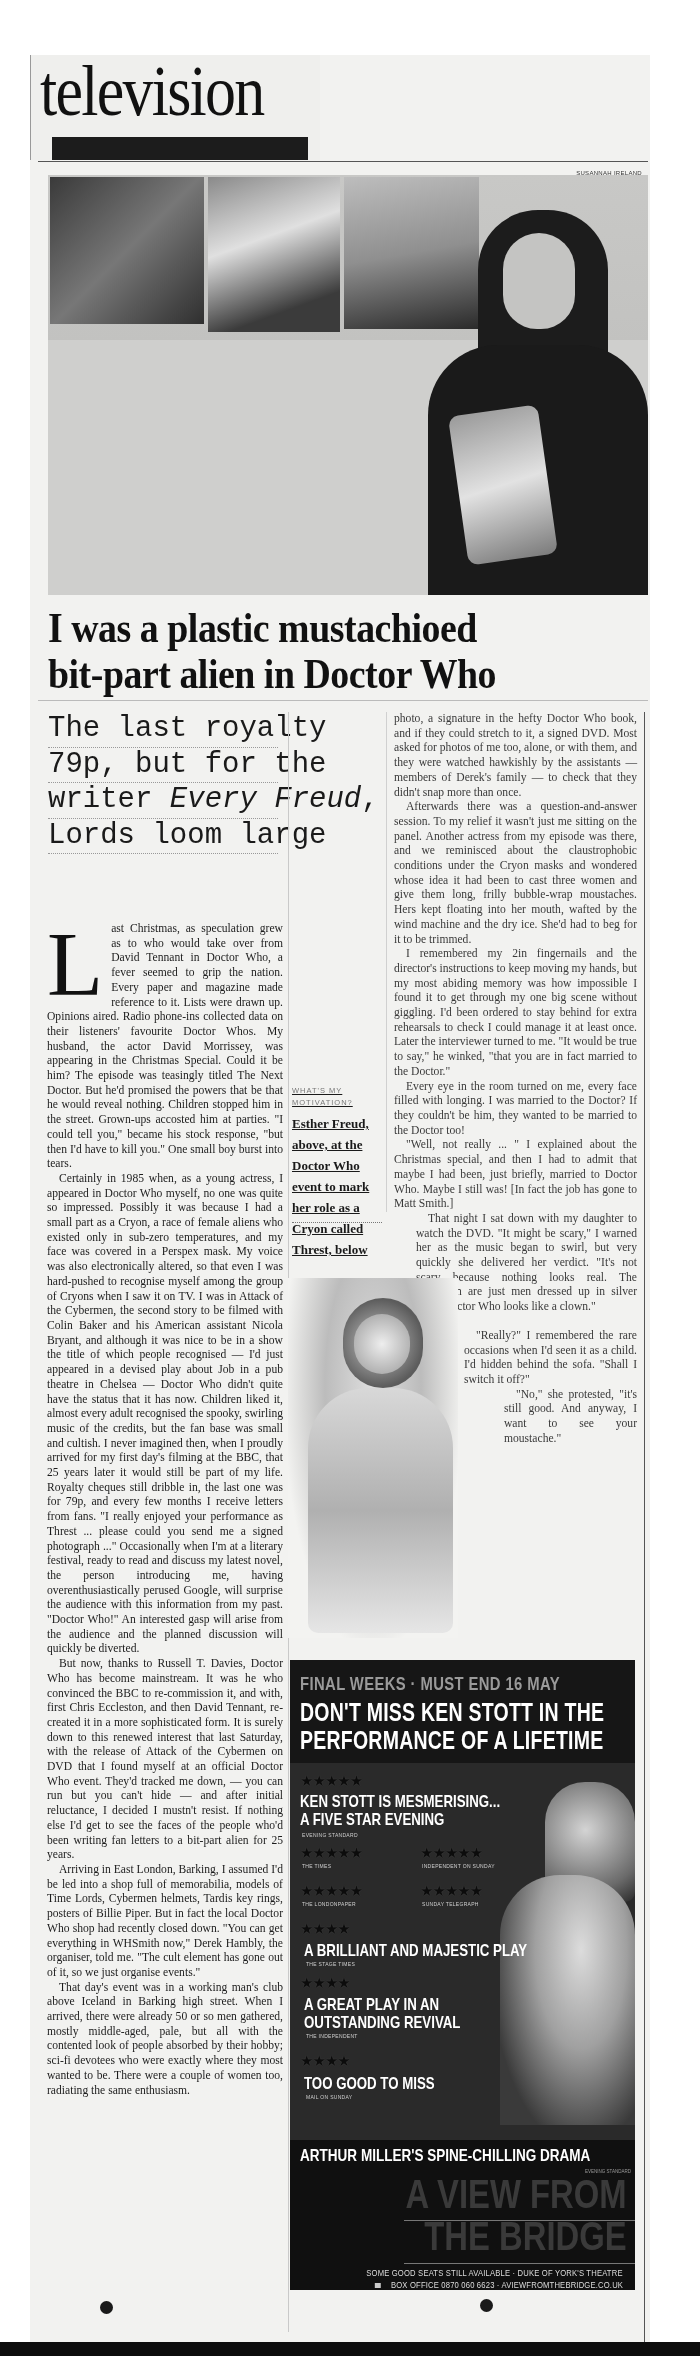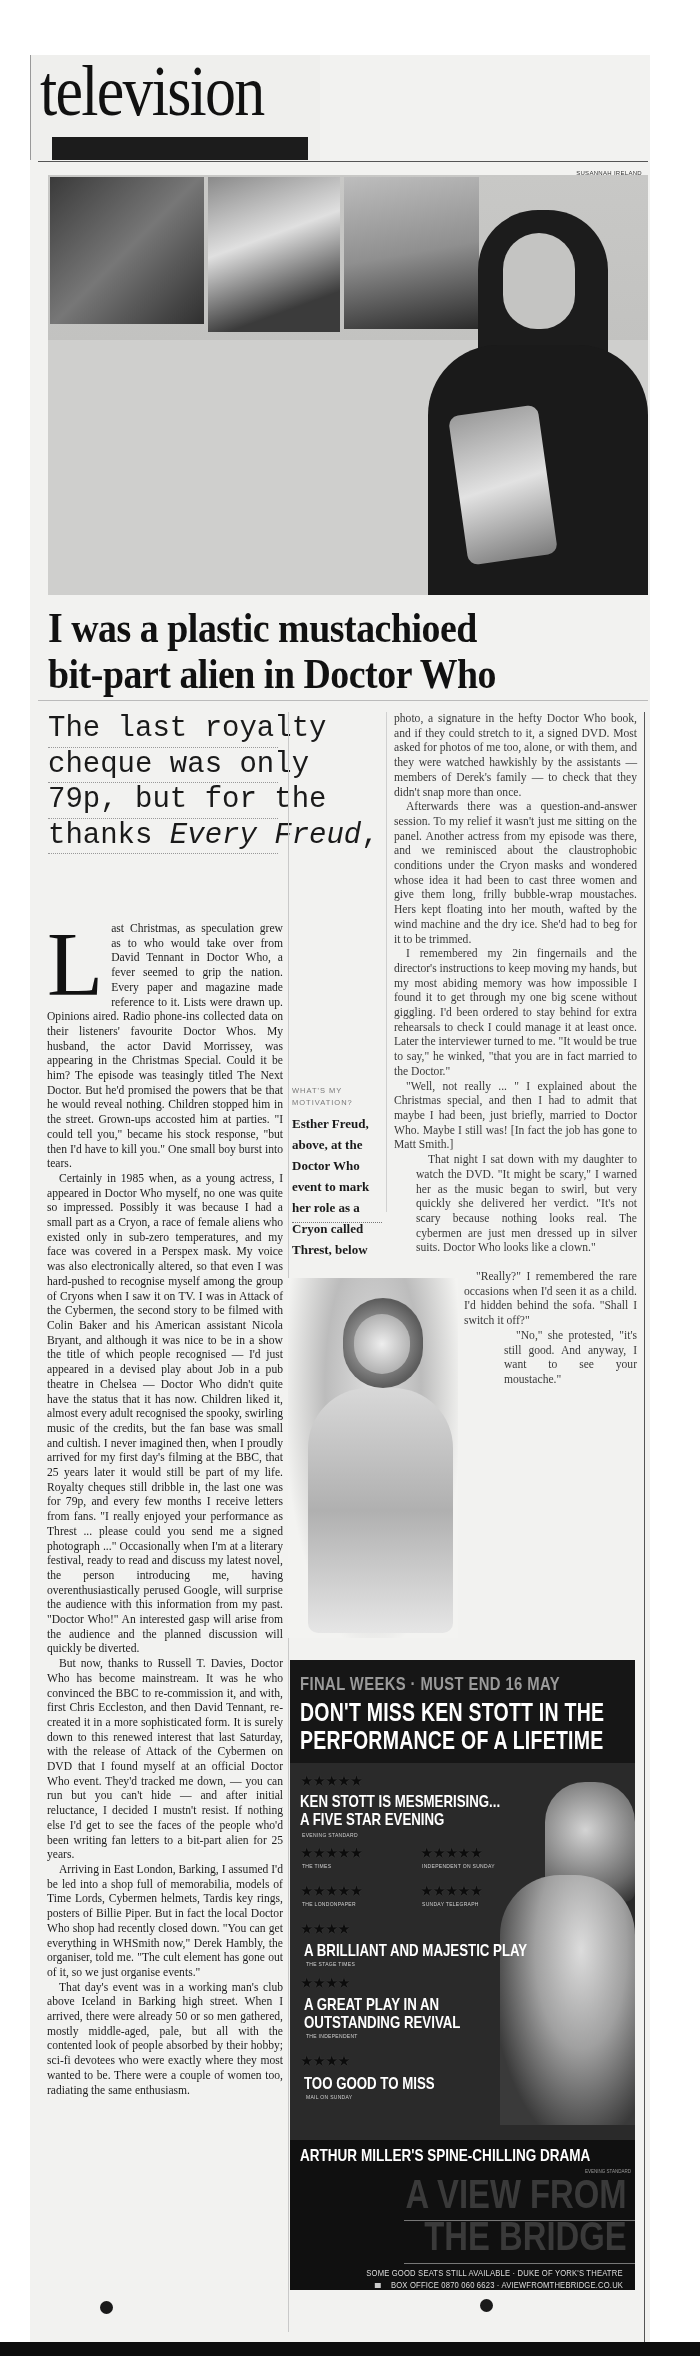--- a/index.html
+++ b/index.html
@@ -43,21 +43,21 @@
   .col p.first { text-indent: 0; }
   .col-left { left: 47px; top: 922px; width: 236px; }
   .col-right { left: 394px; top: 712px; width: 243px; color: #3a3a3a; }
   .dropcap { float: left; font-size: 92px; line-height: 76px; margin: 4px 8px 0 0; font-weight: normal; color: #111; }
   .col-rule { position: absolute; width: 1px; background: #777; }
   .col-rule-1 { left: 288px; top: 712px; height: 1620px; background: #c9c9c9; }
   .col-rule-2 { left: 386px; top: 712px; height: 500px; background: #d0d0d0; }
   .col-rule-3 { left: 644px; top: 712px; height: 1630px; background: #555; }
 
   
-  .caption { position: absolute; left: 292px; top: 1234px; width: 90px; }
+  .caption { position: absolute; left: 292px; top: 1234px; width: 90px; text-decoration: underline; }
   .caption-kicker { font-family: "Liberation Sans", sans-serif; font-size: 7.5px; line-height: 12px; letter-spacing: 1px; color: #777; text-transform: uppercase; }
   .caption-text { font-size: 13px; line-height: 21px; font-weight: bold; color: #1a1a1a; margin-top: 4px; }
   .caption-rule { position: absolute; left: 292px; top: 1270px; width: 90px; height: 1px; border-top: 1px dotted #777; }
 
   
   .inset-photo { position: absolute; left: 288px; top: 1278px; width: 170px; height: 360px; background: radial-gradient(ellipse at 50% 30%, #dedede 0%, #bcbcbc 40%, #f3f3f1 75%); }
   .inset-head { position: absolute; left: 55px; top: 20px; width: 80px; height: 90px; border-radius: 40px; background: radial-gradient(circle at 45% 50%, #c7c7c7, #5c5c5c 70%); }
   .inset-mask { position: absolute; left: 66px; top: 36px; width: 56px; height: 60px; border-radius: 28px; background: radial-gradient(circle, #eeeeee, #9a9a9a); }
   .inset-body { position: absolute; left: 20px; top: 110px; width: 145px; height: 245px; border-radius: 60px 60px 10px 10px; background: linear-gradient(180deg,#d8d8d8,#b0b0b0 50%,#e6e6e6); }
 
@@ -104,41 +104,42 @@
 </div>
 
 <h2 class="headline">
   <span>I was a plastic mustachioed</span><br>
   <span>bit-part alien in Doctor Who</span>
 </h2>
 <div class="headline-rule"></div>
 
 <div class="standfirst">
   <span class="line">The last royalty</span>
-  <span class="line">cheque was only</span>
   <span class="line">79p, but for the</span>
-  <span class="line"><span>thanks </span><em>Every Freud</em><span>,</span></span>
+  <span class="line"><span>writer </span><em>Every Freud</em><span>,</span></span>
+  <span class="line">Lords loom large</span>
 </div>
 
 <div class="col-rule col-rule-1"></div>
 <div class="col-rule col-rule-2"></div>
 <div class="col-rule col-rule-3"></div>
 
 <div class="col col-left">
   <p class="first"><span class="dropcap">L</span><span>ast Christmas, as speculation grew as to who would take over from David Tennant in Doctor Who, a fever seemed to grip the nation. Every paper and magazine made reference to it. Lists were drawn up. Opinions aired. Radio phone-ins collected data on their listeners' favourite Doctor Whos. My husband, the actor David Morrissey, was appearing in the Christmas Special. Could it be him? The episode was teasingly titled The Next Doctor. But he'd promised the powers that be that he would reveal nothing. Children stopped him in the street. Grown-ups accosted him at parties. "I could tell you," became his stock response, "but then I'd have to kill you." One small boy burst into tears.</span></p>
   <p>Certainly in 1985 when, as a young actress, I appeared in Doctor Who myself, no one was quite so impressed. Possibly it was because I had a small part as a Cryon, a race of female aliens who existed only in sub-zero temperatures, and my face was covered in a Perspex mask. My voice was also electronically altered, so that even I was hard-pushed to recognise myself among the group of Cryons when I saw it on TV. I was in Attack of the Cybermen, the second story to be filmed with Colin Baker and his American assistant Nicola Bryant, and although it was nice to be in a show the title of which people recognised — I'd just appeared in a devised play about Job in a pub theatre in Chelsea — Doctor Who didn't quite have the status that it has now. Children liked it, almost every adult recognised the spooky, swirling music of the credits, but the fan base was small and cultish. I never imagined then, when I proudly arrived for my first day's filming at the BBC, that 25 years later it would still be part of my life. Royalty cheques still dribble in, the last one was for 79p, and every few months I receive letters from fans. "I really enjoyed your performance as Threst ... please could you send me a signed photograph ..." Occasionally when I'm at a literary festival, ready to read and discuss my latest novel, the person introducing me, having overenthusiastically perused Google, will surprise the audience with this information from my past. "Doctor Who!" An interested gasp will arise from the audience and the planned discussion will quickly be diverted.</p>
   <p>But now, thanks to Russell T. Davies, Doctor Who has become mainstream. It was he who convinced the BBC to re-commission it, and with, first Chris Eccleston, and then David Tennant, re-created it in a more sophisticated form. It is surely down to this renewed interest that last Saturday, with the release of Attack of the Cybermen on DVD that I found myself at an official Doctor Who event. They'd tracked me down, — you can run but you can't hide — and after initial reluctance, I decided I mustn't resist. If nothing else I'd get to see the faces of the people who'd been writing fan letters to a bit-part alien for 25 years.</p>
   <p>Arriving in East London, Barking, I assumed I'd be led into a shop full of memorabilia, models of Time Lords, Cybermen helmets, Tardis key rings, posters of Billie Piper. But in fact the local Doctor Who shop had recently closed down. "You can get everything in WHSmith now," Derek Hambly, the organiser, told me. "The cult element has gone out of it, so we just organise events."</p>
   <p>That day's event was in a working man's club above Iceland in Barking high street. When I arrived, there were already 50 or so men gathered, mostly middle-aged, pale, but all with the contented look of people absorbed by their hobby; sci-fi devotees who were exactly where they most wanted to be. There were a couple of women too, radiating the same enthusiasm.</p>
 </div>
 
 <div class="col col-right">
   <p class="first">photo, a signature in the hefty Doctor Who book, and if they could stretch to it, a signed DVD. Most asked for photos of me too, alone, or with them, and they were watched hawkishly by the assistants — members of Derek's family — to check that they didn't snap more than once.</p>
   <p>Afterwards there was a question-and-answer session. To my relief it wasn't just me sitting on the panel. Another actress from my episode was there, and we reminisced about the claustrophobic conditions under the Cryon masks and wondered whose idea it had been to cast three women and give them long, frilly bubble-wrap moustaches. Hers kept floating into her mouth, wafted by the wind machine and the dry ice. She'd had to beg for it to be trimmed.</p>
   <p>I remembered my 2in fingernails and the director's instructions to keep moving my hands, but my most abiding memory was how impossible I found it to get through my one big scene without giggling. I'd been ordered to stay behind for extra rehearsals to check I could manage it at least once. Later the interviewer turned to me. "It would be true to say," he winked, "that you are in fact married to the Doctor."</p>
+  <p>Every eye in the room turned on me, every face filled with longing. I was married to the Doctor? If they couldn't be him, they wanted to be married to the Doctor too!</p>
   <p>"Well, not really ... " I explained about the Christmas special, and then I had to admit that maybe I had been, just briefly, married to Doctor Who. Maybe I still was! [In fact the job has gone to Matt Smith.]</p>
   <p style="margin-left:22px;">That night I sat down with my daughter to watch the DVD. "It might be scary," I warned her as the music began to swirl, but very quickly she delivered her verdict. "It's not scary because nothing looks real. The cybermen are just men dressed up in silver suits. Doctor Who looks like a clown."</p>
   <p style="margin-left:70px; margin-top:14px;">"Really?" I remembered the rare occasions when I'd seen it as a child. I'd hidden behind the sofa. "Shall I switch it off?"</p>
   <p style="margin-left:110px;">"No," she protested, "it's still good. And anyway, I want to see your moustache."</p>
 </div>
 
 <div class="caption" style="top:1085px;">
   <div class="caption-kicker">WHAT'S MY MOTIVATION?</div>
   <div class="caption-text">Esther Freud, above, at the Doctor Who event to mark her role as a Cryon called Threst, below</div>
 </div>

